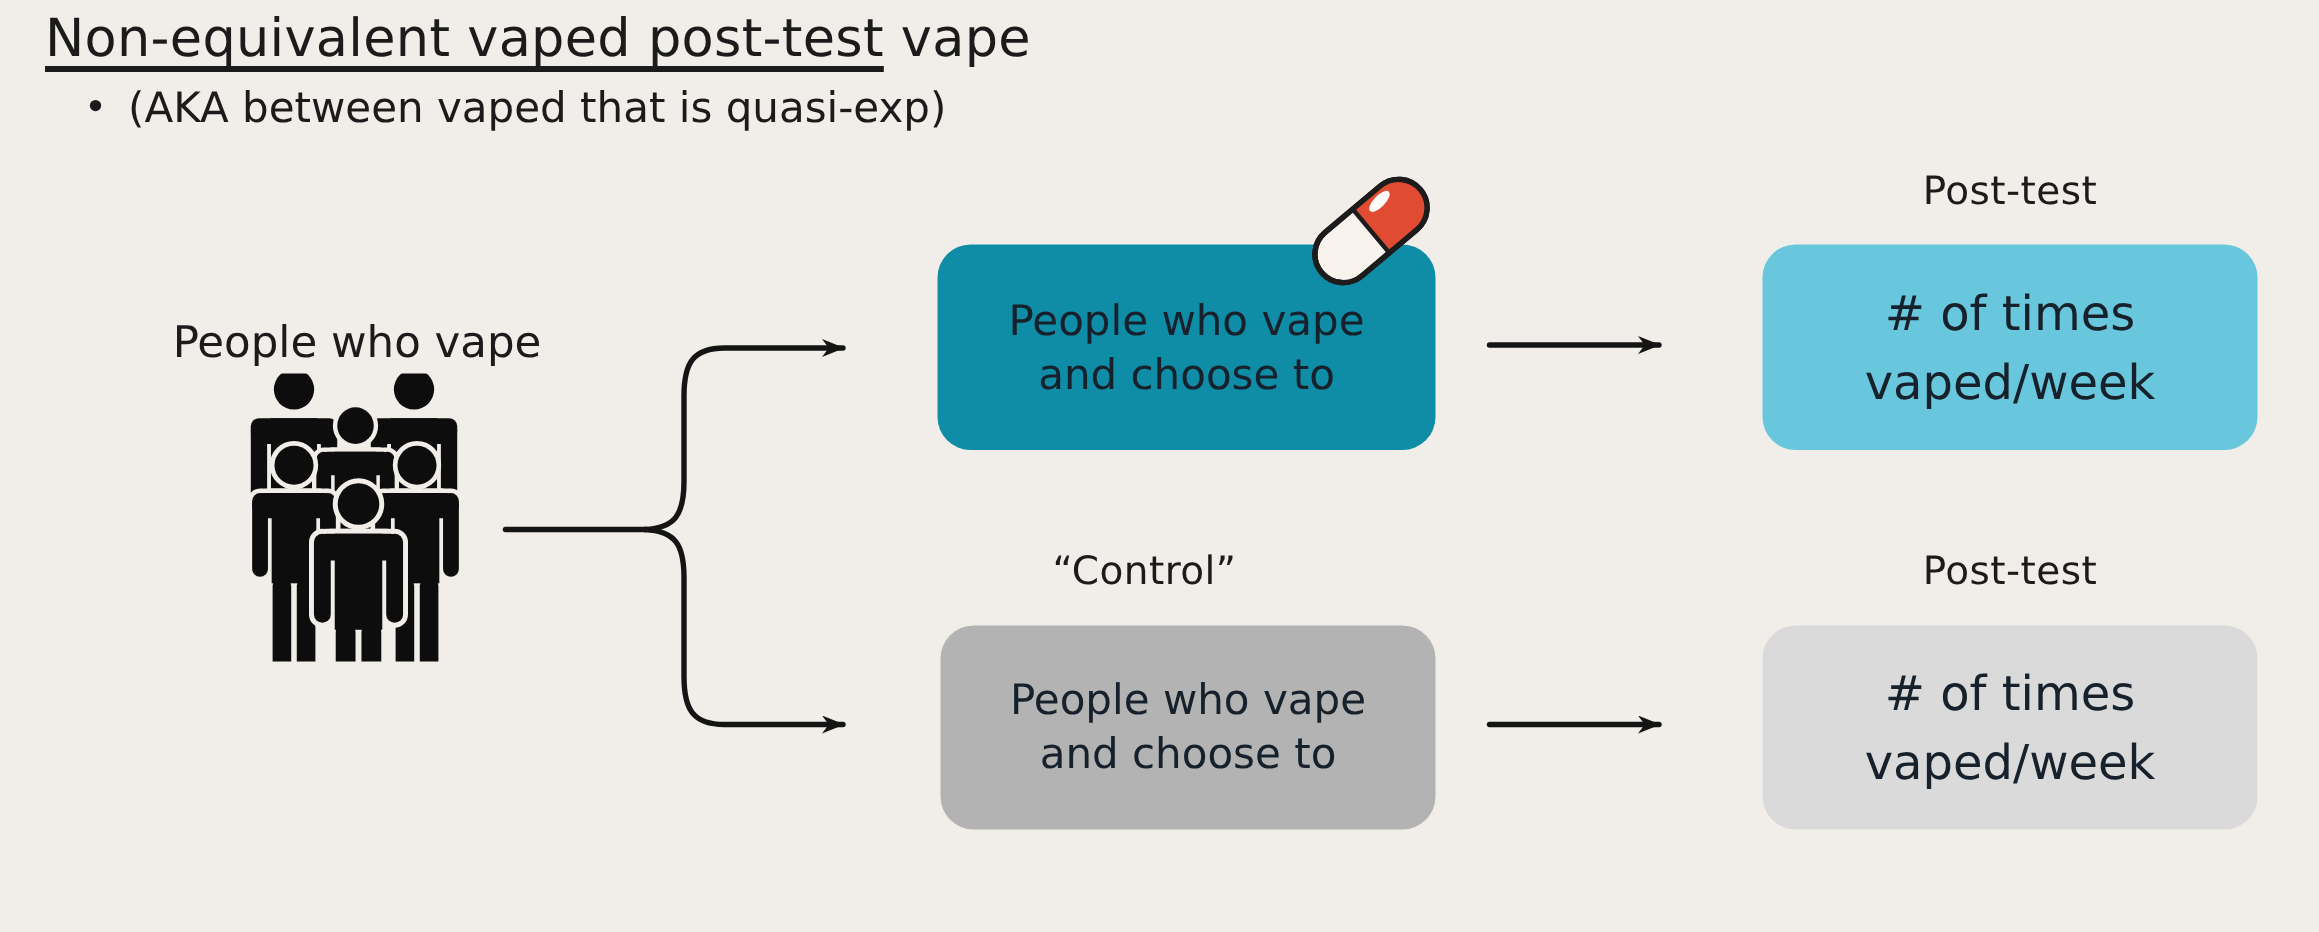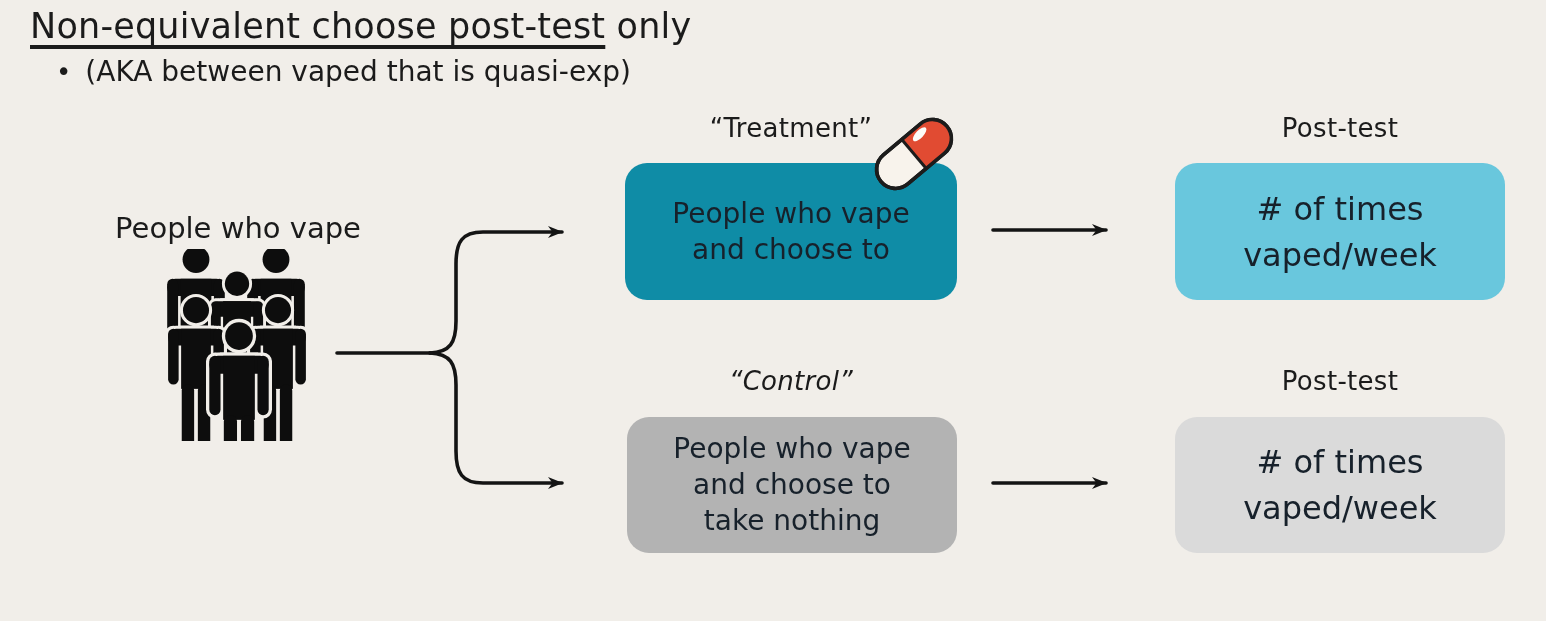--- a/index.html
+++ b/index.html
@@ -31,21 +31,21 @@
   .arrow-layer{left:0;top:0;z-index:1;}
   .pill{left:866px;top:106px;z-index:3;}
   .crowd{left:166px;top:249px;z-index:1;}
 </style>
 </head>
 <body>
 
 <div id="canvas">
 
   <div class="abs title">
-    <span class="u">Non-equivalent choose post-test</span><span> only</span>
+    <span class="u">Non-equivalent vaped post-test</span><span> vape</span>
   </div>
 
   <div class="abs bullet">
     <span class="dot">•</span>
     <span>(AKA between vaped that is quasi-exp)</span>
   </div>
 
   <div class="abs poplabel">People who vape</div>
 
   <svg class="abs crowd" width="150" height="192" viewBox="0 0 150 192" aria-hidden="true">
@@ -97,21 +97,20 @@
     </defs>
     <g stroke="#141414" stroke-width="3.6" fill="none" stroke-linecap="round">
       <path d="M337 353 H430"></path>
       <path d="M430 353 C450 352 456 343 456 321 V264 C456 242 462 232 483 232 H562" marker-end="url(#ah)"></path>
       <path d="M430 353 C450 354 456 363 456 385 V451 C456 473 462 483 483 483 H562" marker-end="url(#ah)"></path>
       <path d="M993 230 H1106" marker-end="url(#ah)"></path>
       <path d="M993 483 H1106" marker-end="url(#ah)"></path>
     </g>
   </svg>
 
-  <div class="abs lbl" style="left:625px;top:113px;width:332px;">“Treatment”</div>
 
   <svg class="abs pill" width="96" height="96" viewBox="0 0 96 96" aria-hidden="true">
     <g transform="translate(48,48) rotate(-40)">
       <rect x="-43" y="-19" width="86" height="38" rx="19" fill="#F8F3EC" stroke="#1c1c1c" stroke-width="3.6"></rect>
       <path d="M0 -19 L24 -19 A19 19 0 0 1 24 19 L0 19 Z" fill="#E14B32"></path>
       <rect x="-43" y="-19" width="86" height="38" rx="19" fill="none" stroke="#1c1c1c" stroke-width="3.6"></rect>
       <line x1="0" y1="-19" x2="0" y2="19" stroke="#1c1c1c" stroke-width="3"></line>
       <ellipse cx="17" cy="-11.5" rx="9" ry="3.8" fill="#FDFCF9" transform="rotate(-6 17 -11.5)"></ellipse>
     </g>
   </svg>
@@ -121,26 +120,25 @@
     <div class="ln">and choose to</div>
   </div>
 
   <div class="abs lbl" style="left:1175px;top:113px;width:330px;">Post-test</div>
 
   <div class="abs flowbox bg-blue" style="left:1175px;top:163px;width:330px;height:137px;">
     <div class="ln-big"># of times</div>
     <div class="ln-big">vaped/week</div>
   </div>
 
-  <div class="abs lbl" style="left:625px;top:366px;width:332px;font-style:italic;">“Control”</div>
+  <div class="abs lbl" style="left:597px;top:366px;width:332px;">“Control”</div>
 
   <div class="abs flowbox bg-gray" style="left:627px;top:417px;width:330px;height:136px;">
     <div class="ln">People who vape</div>
     <div class="ln">and choose to</div>
-    <div class="ln">take nothing</div>
   </div>
 
   <div class="abs lbl" style="left:1175px;top:366px;width:330px;">Post-test</div>
 
   <div class="abs flowbox bg-lightgray" style="left:1175px;top:417px;width:330px;height:136px;">
     <div class="ln-big"># of times</div>
     <div class="ln-big">vaped/week</div>
   </div>
 
 </div>

